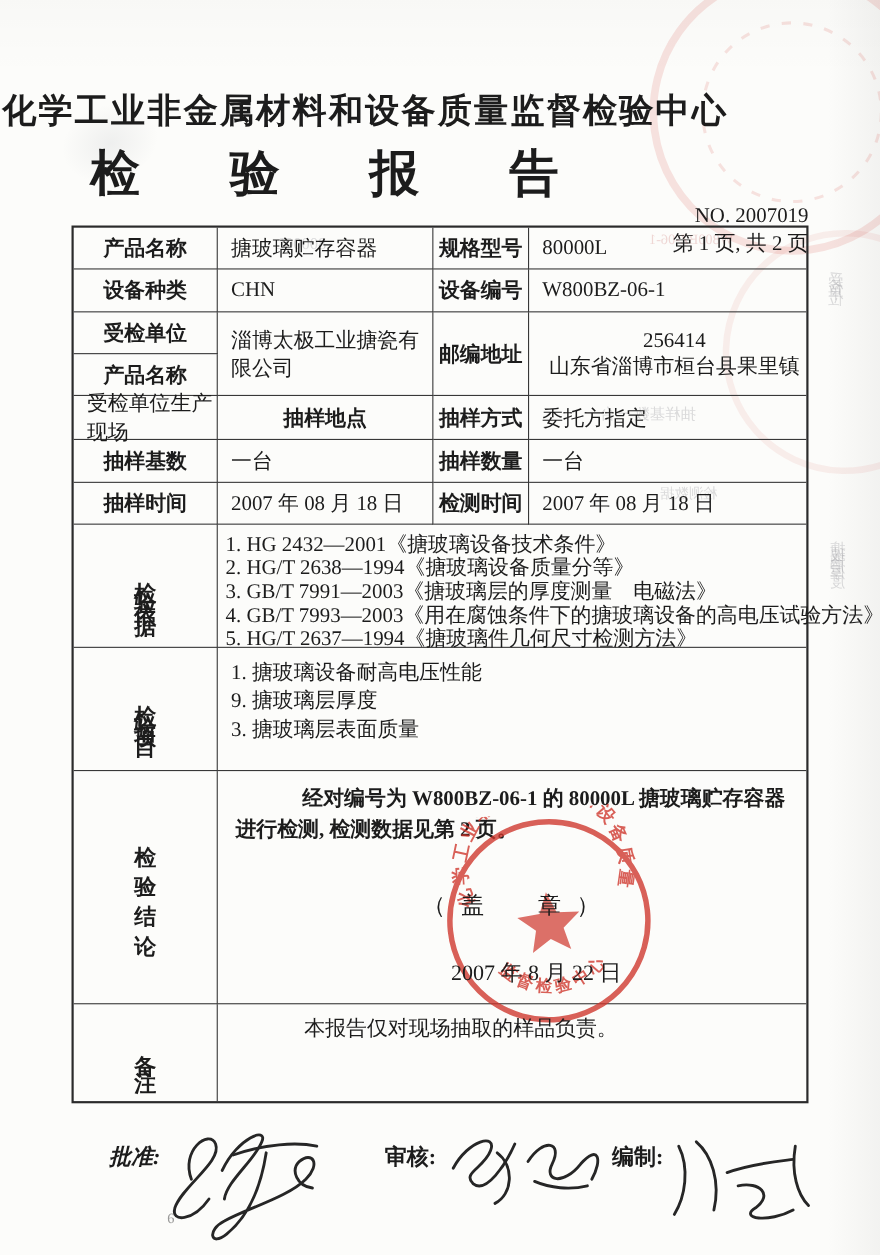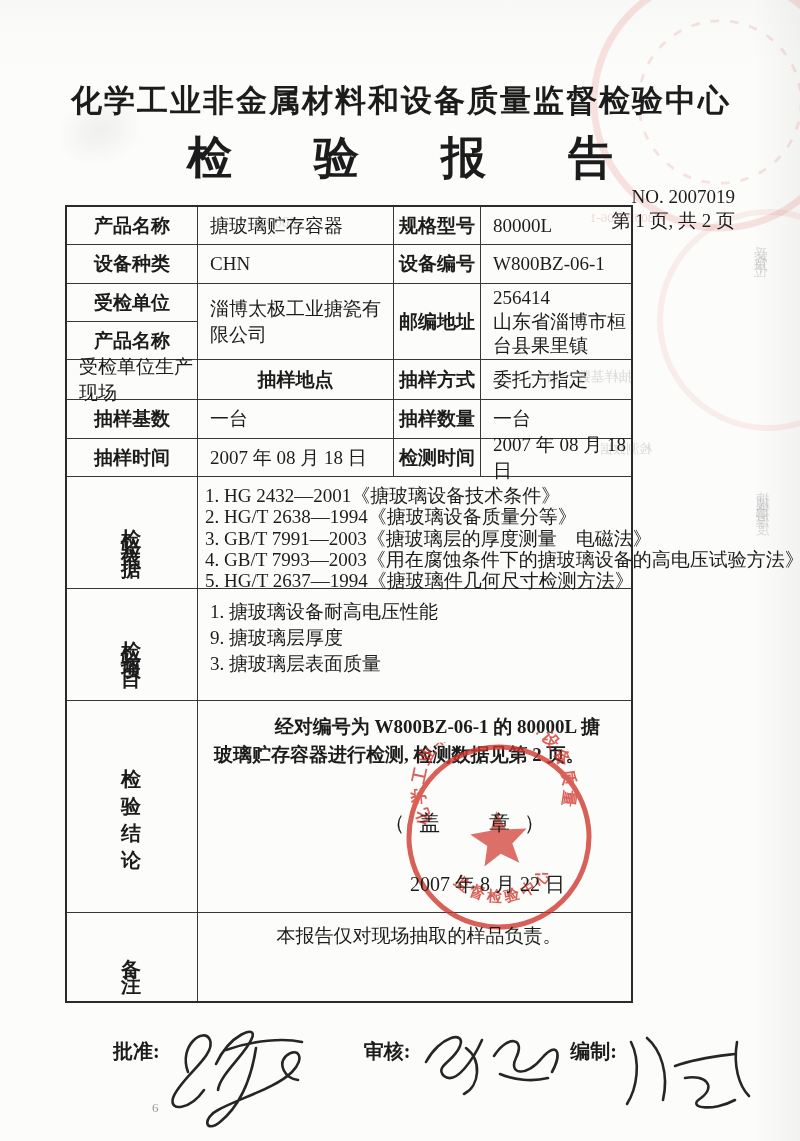--- a/index.html
+++ b/index.html
@@ -8,50 +8,50 @@
     background:
       linear-gradient(to right, rgba(0,0,0,0) 94%, rgba(60,60,60,0.05) 100%),
       linear-gradient(to bottom, rgba(0,0,0,0.015), rgba(0,0,0,0) 6%),
       #fcfcfa;
     overflow:hidden;
     font-family:"Liberation Serif", serif;
     color:#1c1c1c;
   }
   
   .org-title{
-    position:absolute; top:80px; left:0; right:0; text-align:center;
+    position:absolute; top:80px; left:0; right:0; text-align:left;
     font-family:"Liberation Sans", sans-serif;
     font-size:31px; font-weight:bold; letter-spacing:2px; padding-left:2px;
   }
   .report-title{
-    position:absolute; top:128px; left:0; right:0; text-align:center;
+    position:absolute; top:128px; left:0; right:0; text-align:left;
     font-family:"Liberation Sans", sans-serif;
     font-size:45px; font-weight:bold; letter-spacing:82px; padding-left:82px;
     white-space:nowrap;
   }
   .meta-row{
     position:absolute; top:186px; left:65px; width:670px;
     display:flex; justify-content:space-between; align-items:flex-end;
     font-size:19px;
     flex-direction:column;
   }
   
   .doc-table{
-    position:absolute; top:205px; left:65px; width:568px; height:798px;
+    position:absolute; top:205px; left:65px; width:670px; height:798px;
     border:2px solid #2b2b2b; box-sizing:border-box;
     display:grid;
     grid-template-columns:131px 196px 87px 1fr;
     grid-template-rows:38px 39px 38px 38px 40px 39px 38px 112px 112px 212px 1fr;
     background:transparent;
   }
   .c{ border-right:1.5px solid #383838; border-bottom:1.5px solid #383838; box-sizing:border-box; overflow:visible;}
   .c.noR{border-right:none;} .c.noB{border-bottom:none;}
   .lab{display:flex;align-items:center;justify-content:center;font-size:19px;font-weight:600;}
   .val{display:flex;align-items:center;padding-left:12px;font-size:19px;}
-  .val2{flex-direction:column;align-items:flex-start;justify-content:center;line-height:24px;}
+  .val2{flex-direction:column;align-items:center;justify-content:center;line-height:24px;}
   .span2{grid-row:span 2;}
   .sec-content{grid-column:2 / span 3;position:relative;font-size:19px;}
   .vlab{display:flex;align-items:center;justify-content:center;}
   .vlab span{writing-mode:vertical-rl;text-orientation:upright;font-size:20px;font-weight:600;letter-spacing:10px;}
   .vlab.wide span{letter-spacing:27px;}
   .vlab.mid span{letter-spacing:14px;}
   .list{padding:8px 4px 0 7px;line-height:21.3px;}
   .list.items{padding:10px 4px 0 12px;line-height:26px;}
   .list div{white-space:nowrap;}
   .concl-text{padding:12px 16px 0 16px;text-indent:3.2em;line-height:28px;font-weight:bold;}
@@ -195,21 +195,21 @@
 
     <div class="c vlab mid noB">
       <span>备注</span>
     </div>
     <div class="c sec-content noR noB">
       <div class="remark-text">本报告仅对现场抽取的样品负责。</div>
     </div>
   </div>
 
   <div class="sign-row">
-    <div class="sign-item" style="margin-left:48px;">
+    <div class="sign-item" style="margin-left:34px;font-style:italic;">
       <span class="sign-label">批准:</span>
       <svg width="190" height="110" viewBox="0 0 190 110">
         <path class="sig" d="M28,52 C18,26 44,6 50,20 C56,36 20,58 13,78 C9,92 30,90 44,70"></path>
         <path class="sig" d="M56,44 C70,14 98,4 92,18 C86,34 60,54 58,70"></path>
         <path class="sig" d="M66,30 C94,20 124,18 142,22"></path>
         <path class="sig" d="M96,28 C92,54 82,84 60,102 C45,114 42,98 58,90 C80,78 116,68 132,52 C146,38 138,26 126,36 C118,44 124,58 138,60"></path>
       </svg>
     </div>
     <div class="sign-item" style="margin-left:14px;">
       <span class="sign-label">审核:</span>

